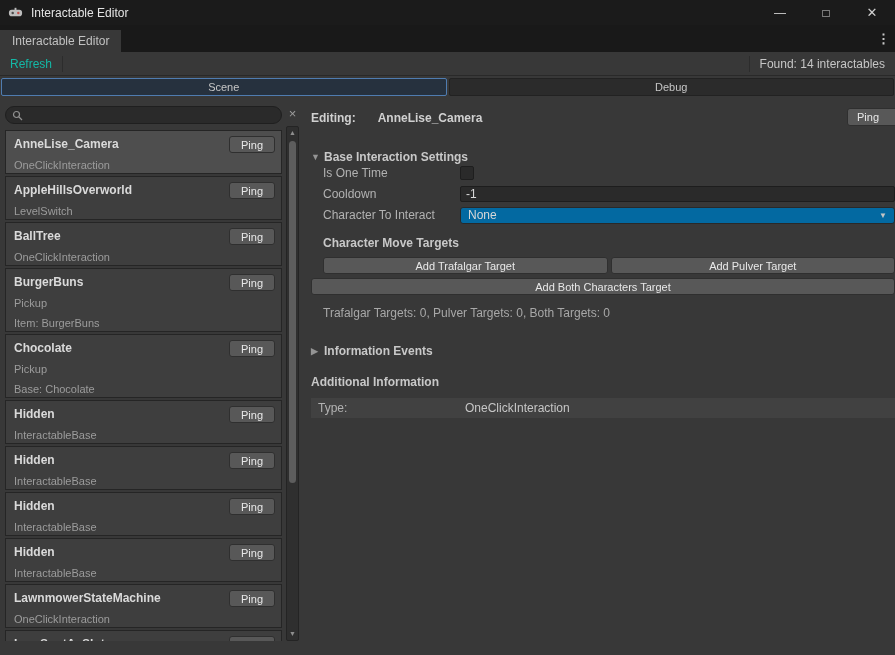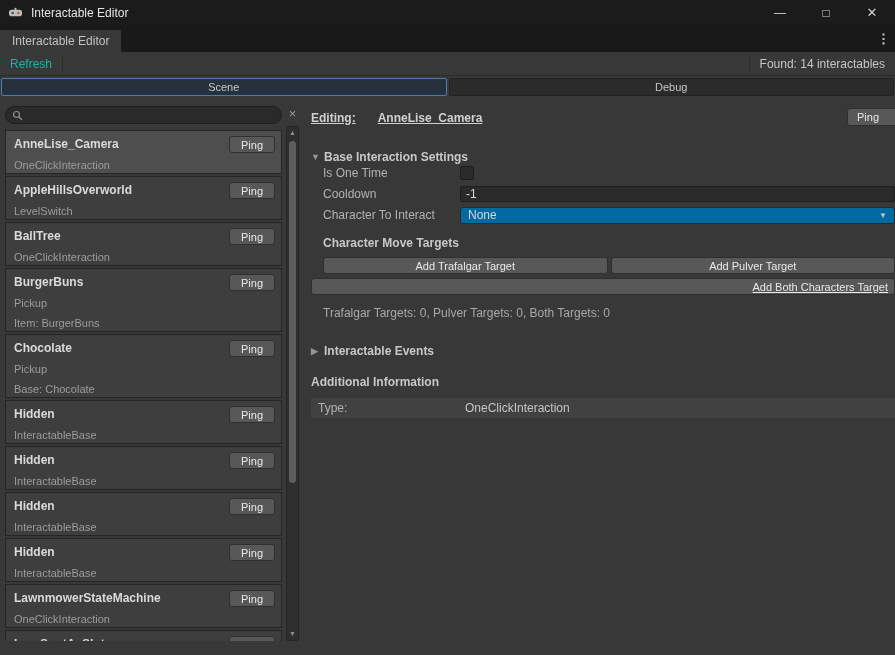--- a/index.html
+++ b/index.html
@@ -63,21 +63,21 @@
   .clear-x { height:20px; line-height:20px; color:#9c9c9c; font-size:13px; }
   .scrollbar { width:13px; flex:1; margin-top:2px; background:#2f2f2f; border:1px solid #242424;
                border-radius:2px; display:flex; flex-direction:column; align-items:center; overflow:hidden; }
   .sb-arrow { font-size:7px; color:#8e8e8e; height:12px; line-height:12px; flex:none; }
   .sb-track { flex:1; width:100%; position:relative; }
   .sb-thumb { position:absolute; top:2px; left:2px; width:7px; height:70%; background:#5d5d5d; border-radius:4px; }
 
   
   .right-panel { flex:1; padding:10px 0 0 8px; position:relative; overflow:hidden; }
   .edit-header { display:flex; align-items:center; height:20px; }
-  .lbl-b { font-weight:bold; color:#d0d0d0;text-decoration:underline; }
+  .lbl-b { font-weight:bold; color:#d0d0d0; }
   .edit-header .val { margin-left:22px; }
   .ping-header { position:absolute; right:-10px; top:10px; width:58px; height:18px; text-align:left; padding-left:9px; }
 
   .foldout { display:flex; align-items:center; margin-top:22px; font-weight:bold; color:#c8c8c8; }
   .foldout.events { margin-top:24px; }
   .tri { color:#949494; font-size:9px; width:13px; flex:none; }
 
   .group { margin-left:12px; }
   .section-h { font-weight:bold; color:#c8c8c8; margin-top:12px; margin-bottom:7px; }
   .frow { display:flex; align-items:center; height:18px; margin-bottom:3px; }
@@ -271,28 +271,28 @@
           </span>
         </div>
 
         <div class="section-h">Character Move Targets</div>
 
         <div class="btn-row">
           <button class="btn">Add Trafalgar Target</button>
           <button class="btn">Add Pulver Target</button>
         </div>
 
-        <button class="btn add-both" style="text-align:right;text-decoration:underline;">Add Both Characters Target</button>
+        <button class="btn add-both" style="text-align:center;">Add Both Characters Target</button>
 
         <div class="summary">Trafalgar Targets: 0, Pulver Targets: 0, Both Targets: 0</div>
       </div>
 
       <div class="foldout events">
         <span class="tri">▶</span>
-        <span>Interactable Events</span>
+        <span>Information Events</span>
       </div>
 
       <div class="additional-h">Additional Information</div>
 
       <div class="type-row">
         <span class="flabel">Type:</span>
         <span class="type-val">OneClickInteraction</span>
       </div>
 
     </div>

